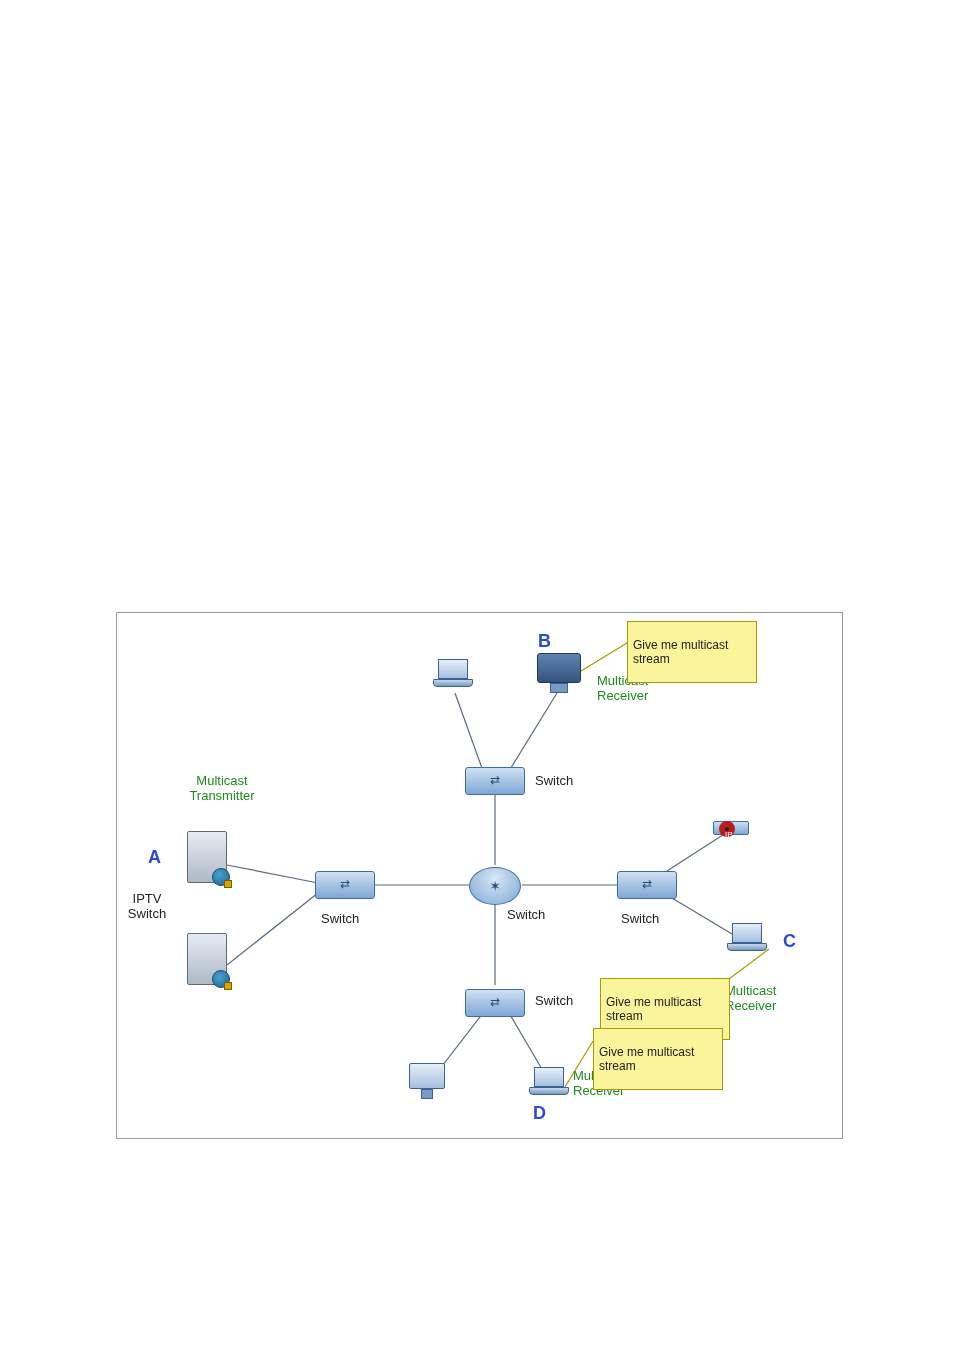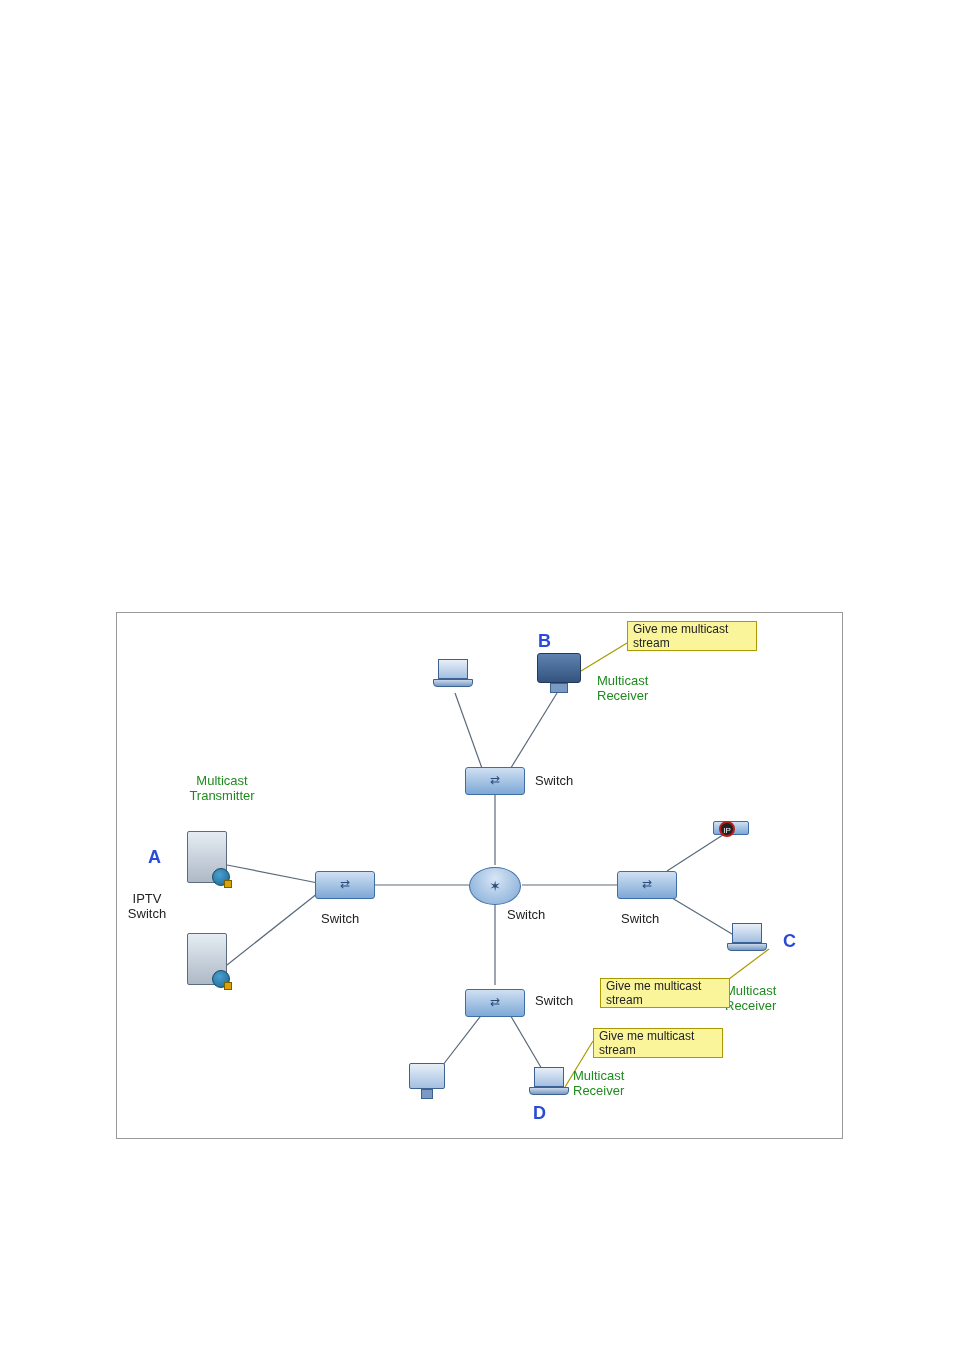--- a/index.html
+++ b/index.html
@@ -33,21 +33,21 @@
   }
   .lbl-blue {
     color: #2a4bd7;
     font-size: 18px;
     font-weight: bold;
   }
   .note {
     position: absolute;
     background: #faf59a;
     border: 1px solid #a89a00;
-    padding: 0 5px;
+    padding: 16px 5px;
     font-size: 12px;
     color: #222;
     max-width: 130px;
   }
   svg.wires {
     position: absolute;
     left: 0; top: 0;
     width: 727px;
     height: 527px;
     pointer-events: none;
@@ -172,21 +172,21 @@
   .phone-icon .badge {
     position: absolute;
     right: 14px; top: 0;
     width: 16px; height: 16px;
     background: #222;
     color: #fff;
     font-size: 8px;
     border-radius: 50%;
     text-align: center;
     line-height: 16px;
-    border: 2px solid #b91c1c;
+    border: 6px solid #b91c1c;
   }
   .icon-wrap {
     position: absolute;
   }
   .below-label {
     position: absolute;
     font-size: 13px;
     color: #222;
   }
 </style>

